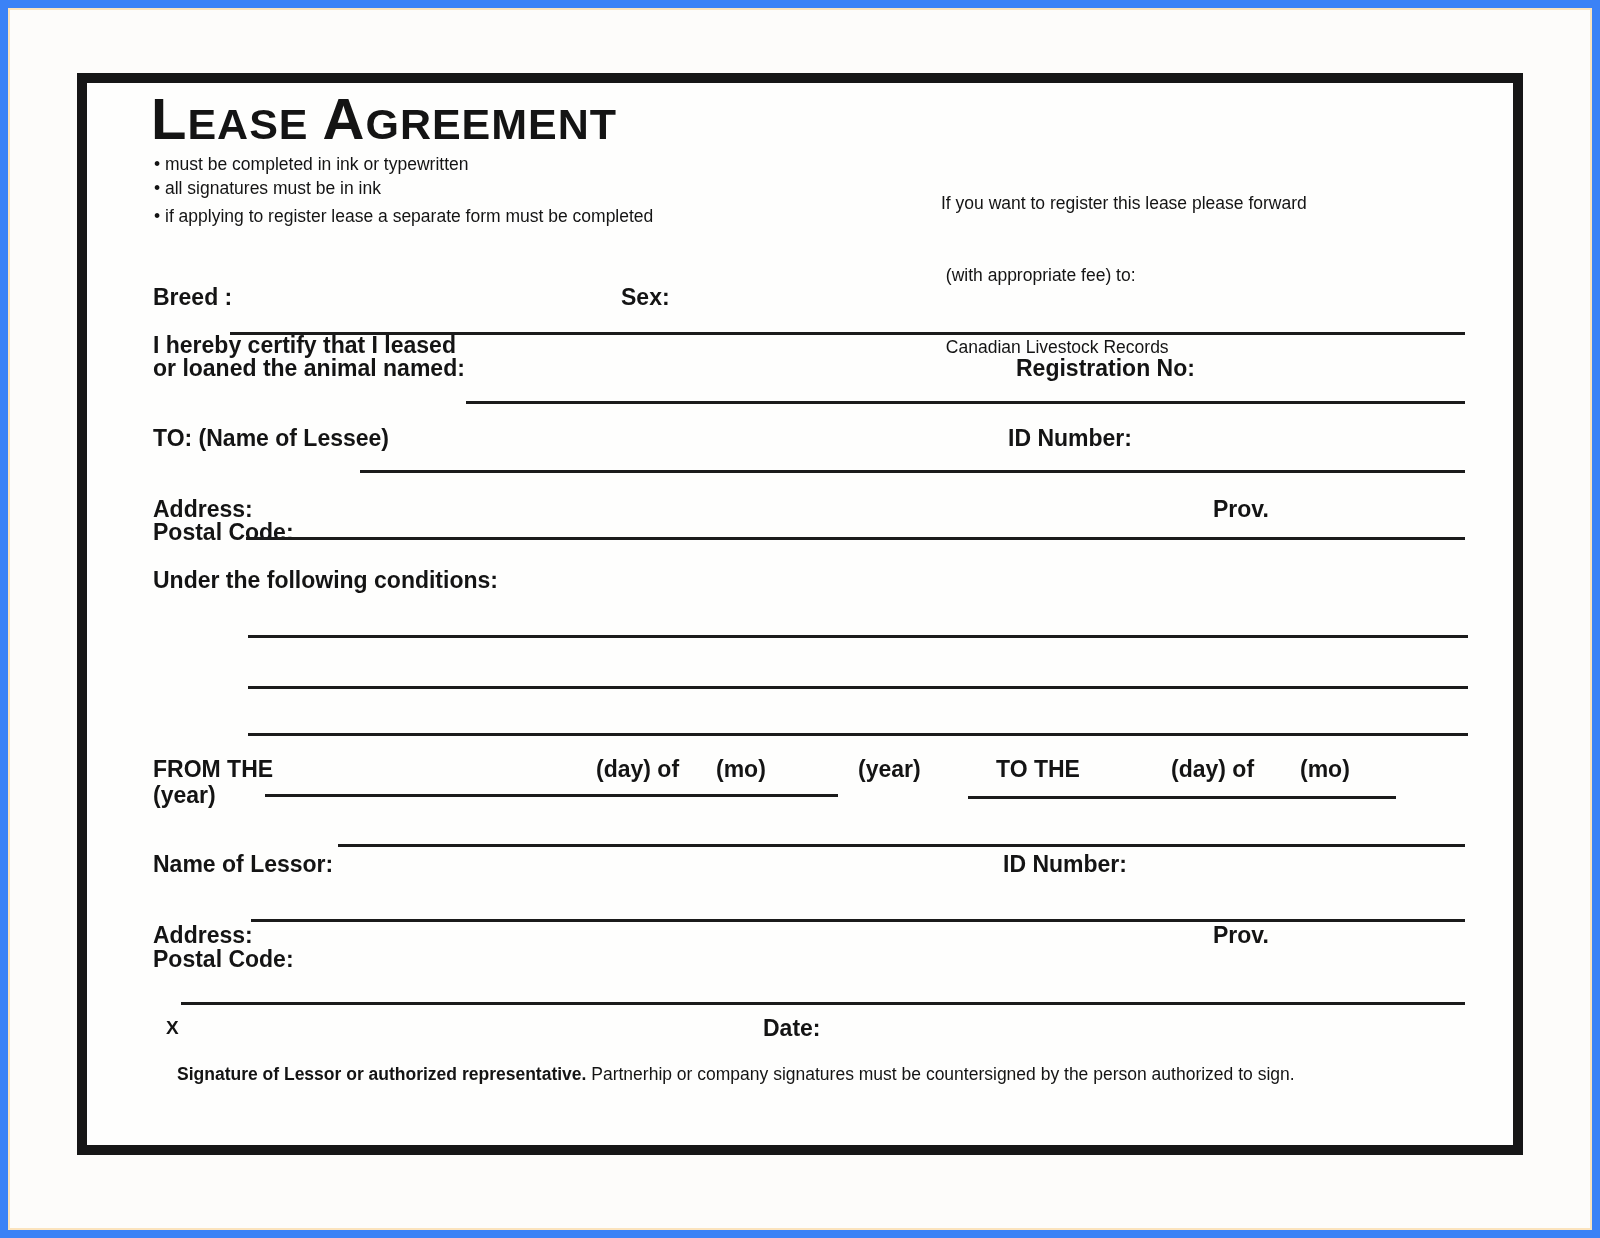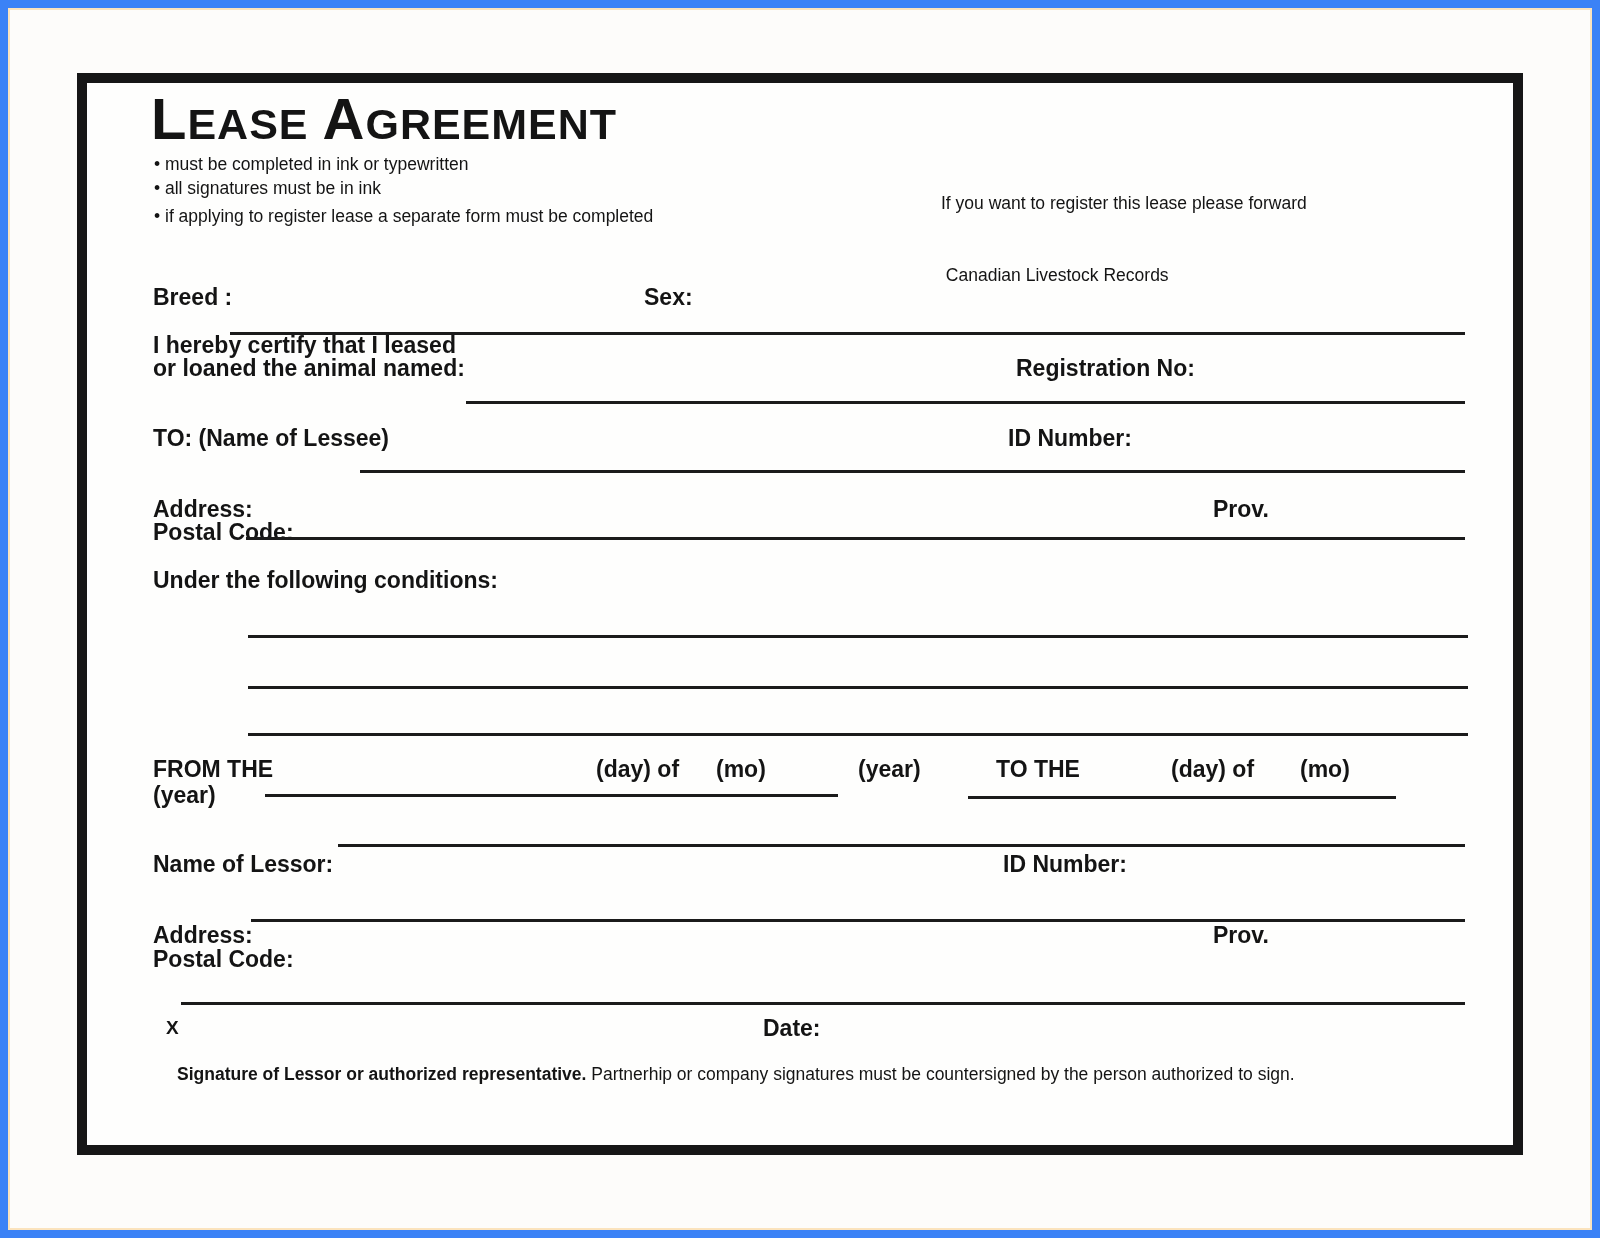--- a/index.html
+++ b/index.html
@@ -60,25 +60,26 @@
   </div>
 
   <div class="notes">
     <div class="note-item">must be completed in ink or typewritten</div>
     <div class="note-item">all signatures must be in ink</div>
     <div class="note-item">if applying to register lease a separate form must be completed</div>
   </div>
 
   <div class="register-info">
     <div>If you want to register this lease please forward</div>
+    <div> (with appropriate fee) to:</div>
     <div> Canadian Livestock Records</div>
   </div>
 
   <div class="lbl" style="left:145px; top:278px;">Breed :</div>
-  <div class="lbl" style="left:636px; top:278px;">Sex:</div>
+  <div class="lbl" style="left:613px; top:278px;">Sex:</div>
   <div class="rule" style="left:222px; top:324px; width:1235px;"></div>
 
   <div class="lbl" style="left:145px; top:326px;text-align:center;">I hereby certify that I leased</div>
   <div class="lbl" style="left:145px; top:349px;">or loaned the animal named:</div>
   <div class="lbl" style="left:1008px; top:349px;">Registration No:</div>
   <div class="rule" style="left:458px; top:393px; width:999px;"></div>
 
   <div class="lbl" style="left:145px; top:419px;">TO: (Name of Lessee)</div>
   <div class="lbl" style="left:1000px; top:419px;">ID Number:</div>
   <div class="rule" style="left:352px; top:462px; width:1105px;"></div>

